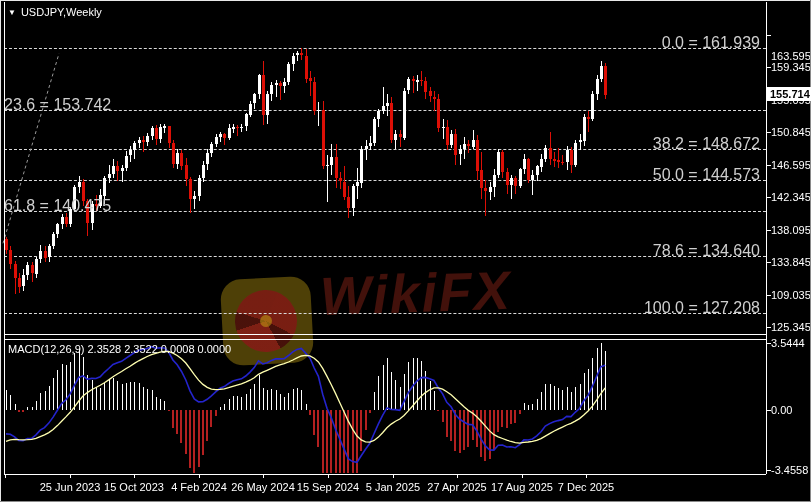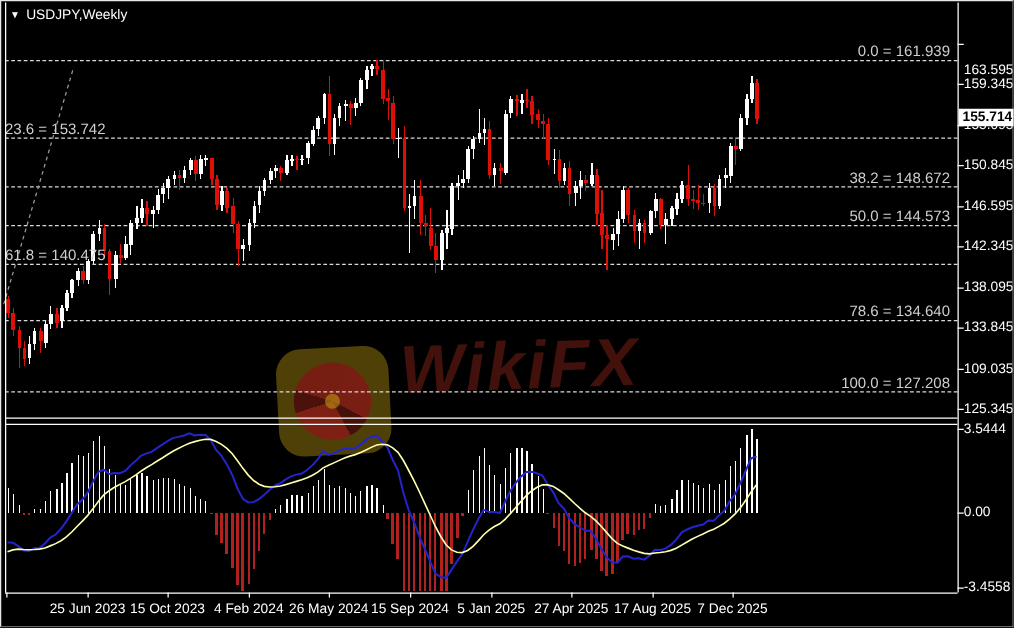--- a/index.html
+++ b/index.html
@@ -3,21 +3,21 @@
 <meta charset="utf-8">
 <style>
   html,body{margin:0;padding:0;background:#000;}
   #root{position:relative;width:811px;height:502px;background:#000;overflow:hidden;
         font-family:"Liberation Sans",sans-serif;}
   
   .edge{position:absolute;background:#e8e8e8;z-index:6;}
   .pane-border{position:absolute;background:#ffffff;z-index:6;}
   
   .fib-line{position:absolute;left:4px;width:762px;height:0;border-top:1px dashed #dadada;z-index:2;}
-  .fib-label{position:absolute;color:#cfcfcf;font-size:12px;z-index:5;white-space:nowrap;}
+  .fib-label{position:absolute;color:#cfcfcf;font-size:16px;z-index:5;white-space:nowrap;}
   
   .axis-label{position:absolute;left:771px;color:#ffffff;font-size:11px;z-index:5;white-space:nowrap;}
   .tick-h{position:absolute;left:766px;width:5px;height:1px;background:#ffffff;z-index:6;}
   .date-label{position:absolute;top:481px;color:#ffffff;font-size:11px;z-index:5;
               transform:translateX(-50%);white-space:nowrap;}
   .date-label.first{transform:none;}
   .tick-v{position:absolute;top:474px;width:1px;height:4px;background:#ffffff;z-index:6;}
   .price-tag{position:absolute;left:767px;background:#ffffff;color:#000000;font-size:11px;
              font-weight:bold;padding:1px 3px 1px 3px;z-index:8;}
   
@@ -56,20 +56,21 @@
 
   <div class="wm">
     <div class="wm-logo">
       <div class="wm-swirl"></div>
     </div>
     <div class="wm-text">WikiFX</div>
   </div>
 
   <div class="symbol-label"><span class="tri">▼</span><span>USDJPY,Weekly</span></div>
 
+  <div class="macd-info">MACD(12,26,9) 2.3528 2.3522 0.0008 0.0000</div>
 
   <svg id="chart-svg" width="811" height="502" viewBox="0 0 811 502">
       <line x1="3.004" y1="243.3427349999999" x2="59.072" y2="53.281035000000074" stroke="#9a9a9a" stroke-width="1" stroke-dasharray="3,3"></line>
       <g>
         <rect x="6" y="237" width="1" height="17" fill="#dd0f06" shape-rendering="crispEdges"></rect>
         <rect x="5" y="239" width="3" height="11" fill="#dd0f06" shape-rendering="crispEdges"></rect>
         <rect x="10" y="246" width="1" height="23" fill="#dd0f06" shape-rendering="crispEdges"></rect>
         <rect x="9" y="250" width="3" height="14" fill="#dd0f06" shape-rendering="crispEdges"></rect>
         <rect x="15" y="261" width="1" height="33" fill="#dd0f06" shape-rendering="crispEdges"></rect>
         <rect x="14" y="264" width="3" height="14" fill="#dd0f06" shape-rendering="crispEdges"></rect>

